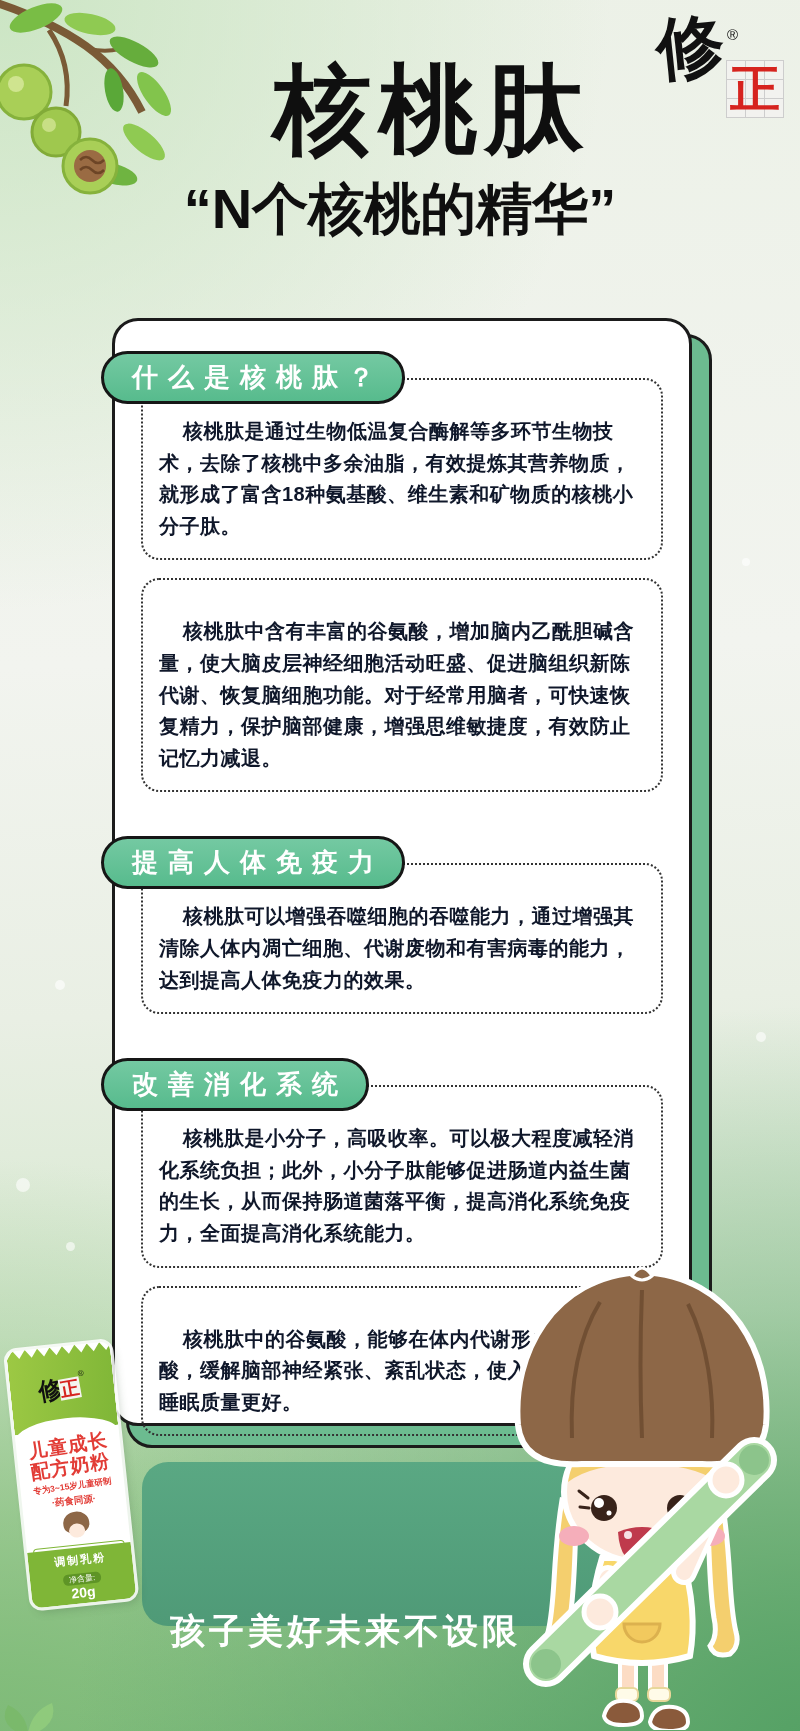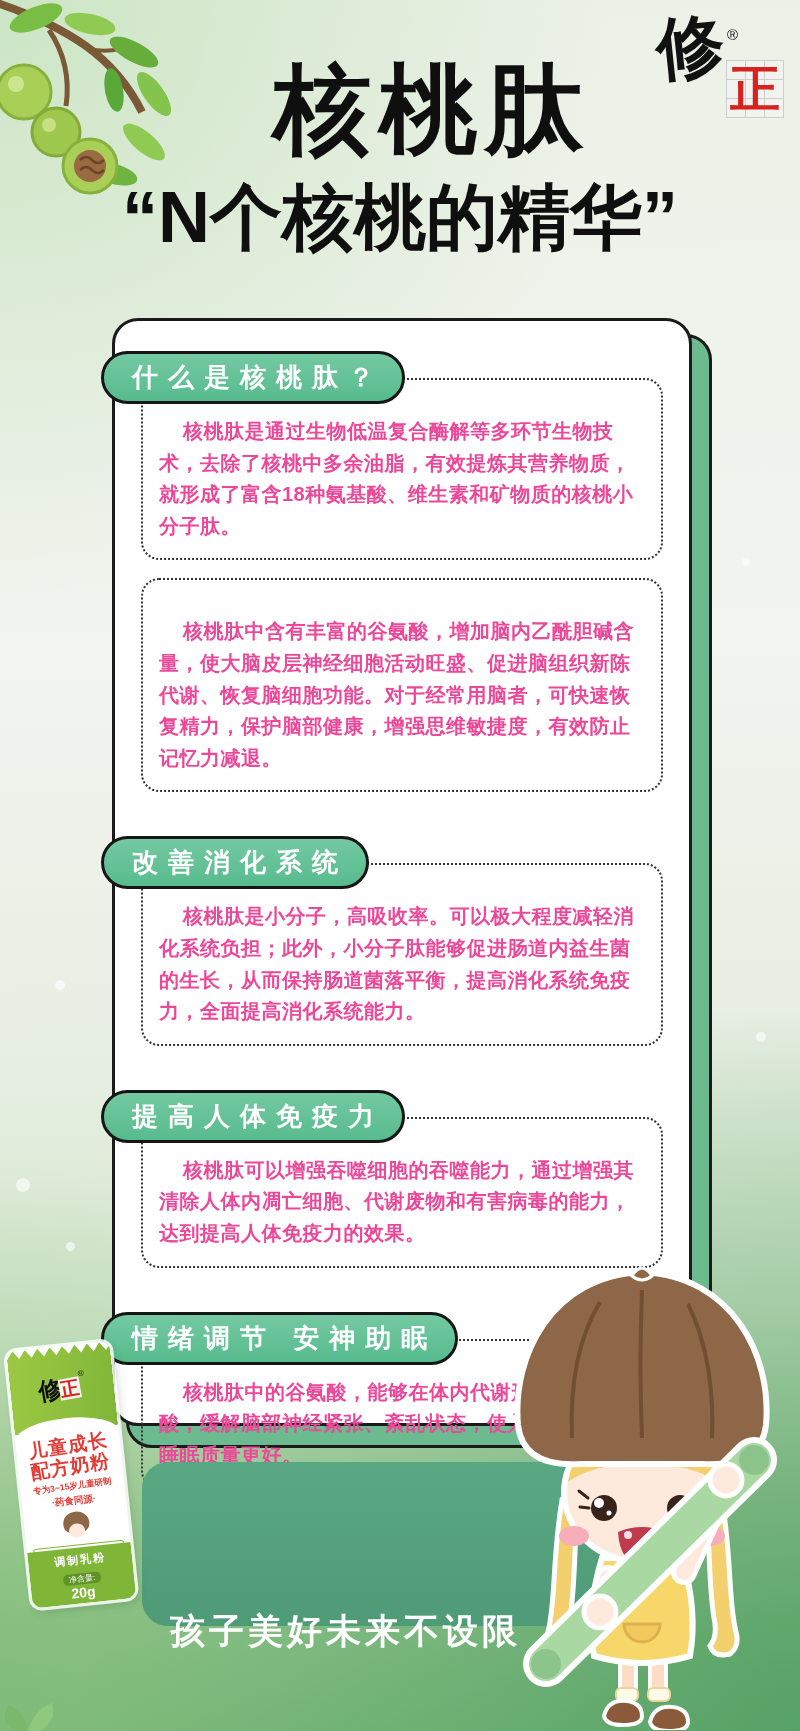--- a/index.html
+++ b/index.html
@@ -19,38 +19,38 @@
     transform:rotate(-6deg);line-height:1;}
   .logo .grid{position:absolute;right:0;bottom:0;width:58px;height:58px;background:
       repeating-linear-gradient(0deg,#cdcdcd 0 1px,transparent 1px 19px),
       repeating-linear-gradient(90deg,#cdcdcd 0 1px,transparent 1px 19px),#f2f2ef;
     display:flex;align-items:center;justify-content:center;}
   .logo .zheng{font-size:50px;font-weight:900;color:#d6231f;line-height:1;}
   .logo .reg{position:absolute;right:46px;top:12px;font-size:15px;color:#111;}
   .main-title{position:absolute;top:58px;left:0;right:0;text-align:center;padding-left:64px;
     font-size:98px;font-weight:900;color:#0f0f0f;letter-spacing:8px;line-height:1.05;}
   .main-sub{position:absolute;top:180px;left:0;right:0;text-align:center;
-    font-size:72px;font-weight:900;color:#0f0f0f;letter-spacing:0;line-height:1.05;}
+    font-size:56px;font-weight:900;color:#0f0f0f;letter-spacing:0;line-height:1.05;}
   
   .branch{position:absolute;left:-6px;top:-6px;width:205px;height:220px;z-index:2;}
   
   .card-shadow{position:absolute;left:126px;top:334px;width:580px;height:1108px;
     background:#6cbb90;border:3px solid #1b1b1b;border-radius:26px;z-index:1;}
   .card{position:absolute;left:112px;top:318px;width:580px;height:1108px;box-sizing:border-box;
     background:#ffffff;border:3px solid #1b1b1b;border-radius:26px;z-index:2;
     padding:30px 26px 24px 26px;}
   .sec{position:relative;margin-bottom:44px;}
   .sec:last-child{margin-bottom:0;}
   .pill{position:relative;z-index:2;display:inline-flex;align-items:center;margin-left:-40px;
     height:47px;padding:0 18px 0 28px;background:linear-gradient(180deg,#74c9a2,#57bb8d);
     border:3px solid #161616;border-radius:30px;color:#fff;font-size:26px;font-weight:800;
     letter-spacing:10px;white-space:nowrap;}
   .dotted-box{position:relative;z-index:1;margin-top:-26px;border:2px dotted #333;
     border-radius:18px;padding:36px 16px 16px 16px;}
-  .dotted-box p{margin:0;font-size:20px;line-height:1.58;letter-spacing:.5px;color:#ec4899;
+  .dotted-box p{margin:0;font-size:20px;line-height:1.58;letter-spacing:.5px;color:#0f172a;
     text-indent:1.2em;font-weight:600;}
   
   .panel{position:absolute;left:142px;top:1462px;width:478px;height:164px;border-radius:26px;
     background:linear-gradient(180deg,#5aa883,#4f9a77);z-index:3;}
   .slogan{position:absolute;left:28px;top:146px;color:#fff;font-size:35px;font-weight:900;
     letter-spacing:4px;white-space:nowrap;}
   
   .girl{position:absolute;left:482px;top:1260px;width:320px;height:470px;z-index:6;}
   
   .sprout{position:absolute;left:-4px;bottom:-4px;width:64px;height:64px;z-index:2;}
@@ -148,40 +148,37 @@
     </section>
 
     <section class="sec">
       <div class="dotted-box">
         <p>核桃肽中含有丰富的谷氨酸，增加脑内乙酰胆碱含量，使大脑皮层神经细胞活动旺盛、促进脑组织新陈代谢、恢复脑细胞功能。对于经常用脑者，可快速恢复精力，保护脑部健康，增强思维敏捷度，有效防止记忆力减退。</p>
       </div>
     </section>
 
     <section class="sec">
       <div class="pill">
+        <span>提高人体免疫力</span>
+      </div>
+      <div class="dotted-box">
+        <p>核桃肽可以增强吞噬细胞的吞噬能力，通过增强其清除人体内凋亡细胞、代谢废物和有害病毒的能力，达到提高人体免疫力的效果。</p>
+      </div>
+    </section>
+
+    <section class="sec">
+      <div class="pill">
         <span>改善消化系统</span>
       </div>
       <div class="dotted-box">
         <p>核桃肽是小分子，高吸收率。可以极大程度减轻消化系统负担；此外，小分子肽能够促进肠道内益生菌的生长，从而保持肠道菌落平衡，提高消化系统免疫力，全面提高消化系统能力。</p>
       </div>
     </section>
 
     <section class="sec">
-      <div class="pill">
-        <span>提高人体免疫力</span>
-      </div>
-      <div class="dotted-box">
-        <p>核桃肽可以增强吞噬细胞的吞噬能力，通过增强其清除人体内凋亡细胞、代谢废物和有害病毒的能力，达到提高人体免疫力的效果。</p>
-      </div>
-    </section>
-
-    <section class="sec">
-      <div class="pill">
-        <span>情绪调节 安神助眠</span>
-      </div>
       <div class="dotted-box">
         <p>核桃肽中的谷氨酸，能够在体内代谢形成γ-氨基丁酸，缓解脑部神经紧张、紊乱状态，使入睡更容易，睡眠质量更好。</p>
       </div>
     </section>
 
   </div>
 
   <div class="panel">
     <div class="slogan">孩子美好未来不设限</div>
   </div>

